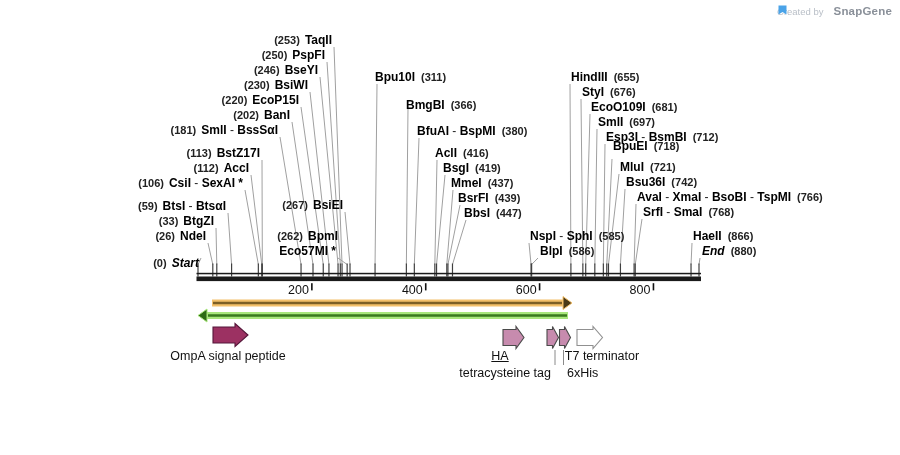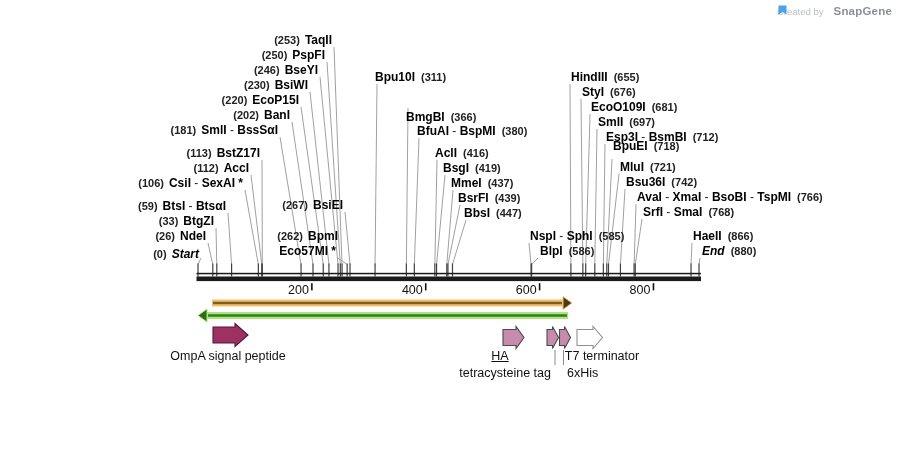--- a/index.html
+++ b/index.html
@@ -149,26 +149,26 @@
       <div class="enz" style="top: 79px; right: 592px; text-align: right;"><span class="pos" style="margin-right: 5px;">(230)</span><span><span class="nm">BsiWI</span></span></div>
       <div class="enz" style="top: 94px; right: 601px; text-align: left;"><span class="pos" style="margin-right: 5px;">(220)</span><span><span class="nm">EcoP15I</span></span></div>
       <div class="enz" style="top: 109px; right: 610px; "><span class="pos" style="margin-right: 5px;">(202)</span><span><span class="nm">BanI</span></span></div>
       <div class="enz" style="top: 124px; right: 622px; text-align: right;"><span class="pos" style="margin-right: 5px;">(181)</span><span><span class="nm">SmlI</span><span class="dash">&nbsp;-&nbsp;</span><span class="nm">BssSαI</span></span></div>
       <div class="enz" style="top: 147px; right: 640px; text-align: right;"><span class="pos" style="margin-right: 5px;">(113)</span><span><span class="nm">BstZ17I</span></span></div>
       <div class="enz" style="top: 162px; right: 651px; text-align: right;"><span class="pos" style="margin-right: 5px;">(112)</span><span><span class="nm">AccI</span></span></div>
       <div class="enz" style="top: 177px; right: 657px; text-align: right;"><span class="pos" style="margin-right: 5px;">(106)</span><span><span class="nm">CsiI</span><span class="dash">&nbsp;-&nbsp;</span><span class="nm">SexAI *</span></span></div>
       <div class="enz" style="top: 200px; right: 674px; text-align: center;"><span class="pos" style="margin-right: 5px;">(59)</span><span><span class="nm">BtsI</span><span class="dash">&nbsp;-&nbsp;</span><span class="nm">BtsαI</span></span></div>
       <div class="enz" style="top: 215px; right: 686px; text-align: right;"><span class="pos" style="margin-right: 5px;">(33)</span><span><span class="nm">BtgZI</span></span></div>
       <div class="enz" style="top: 230px; right: 694px; text-align: right;"><span class="pos" style="margin-right: 5px;">(26)</span><span><span class="nm">NdeI</span></span></div>
-      <div class="enz" style="top: 248px; right: 701px; text-align: right;"><span class="pos" style="margin-right: 5px;">(0)</span><span><span class="nm it">Start</span></span></div>
+      <div class="enz" style="top: 257px; right: 701px; text-align: right;"><span class="pos" style="margin-right: 5px;">(0)</span><span><span class="nm it">Start</span></span></div>
       <div class="enz" style="top: 199px; right: 557px; text-align: right;"><span class="pos" style="margin-right: 5px;">(267)</span><span><span class="nm">BsiEI</span></span></div>
       <div class="enz" style="top: 230px; right: 562px; text-align: right;"><span class="pos" style="margin-right: 5px;">(262)</span><span><span class="nm">BpmI</span></span></div>
       <div class="enz" style="top: 245px; right: 564px; text-align: right;"><span><span class="nm">Eco57MI *</span></span></div>
       <div class="enz" style="top: 71px; left: 375px;"><span><span class="nm">Bpu10I</span></span><span class="pos" style="margin-left: 6px;">(311)</span></div>
-      <div class="enz" style="top: 111px; left: 406px;"><span><span class="nm">BmgBI</span></span><span class="pos" style="margin-left: 6px;">(366)</span></div>
+      <div class="enz" style="top: 99px; left: 406px;"><span><span class="nm">BmgBI</span></span><span class="pos" style="margin-left: 6px;">(366)</span></div>
       <div class="enz" style="top: 125px; left: 417px;"><span><span class="nm">BfuAI</span><span class="dash">&nbsp;-&nbsp;</span><span class="nm">BspMI</span></span><span class="pos" style="margin-left: 6px;">(380)</span></div>
       <div class="enz" style="top: 147px; left: 435px;"><span><span class="nm">AclI</span></span><span class="pos" style="margin-left: 6px;">(416)</span></div>
       <div class="enz" style="top: 162px; left: 443px;"><span><span class="nm">BsgI</span></span><span class="pos" style="margin-left: 6px;">(419)</span></div>
       <div class="enz" style="top: 177px; left: 451px;"><span><span class="nm">MmeI</span></span><span class="pos" style="margin-left: 6px;">(437)</span></div>
       <div class="enz" style="top: 192px; left: 458px;"><span><span class="nm">BsrFI</span></span><span class="pos" style="margin-left: 6px;">(439)</span></div>
       <div class="enz" style="top: 207px; left: 464px;"><span><span class="nm">BbsI</span></span><span class="pos" style="margin-left: 6px;">(447)</span></div>
       <div class="enz" style="top: 71px; left: 571px;"><span><span class="nm">HindIII</span></span><span class="pos" style="margin-left: 6px;">(655)</span></div>
       <div class="enz" style="top: 86px; left: 582px;"><span><span class="nm">StyI</span></span><span class="pos" style="margin-left: 6px;">(676)</span></div>
       <div class="enz" style="top: 101px; left: 591px;"><span><span class="nm">EcoO109I</span></span><span class="pos" style="margin-left: 6px;">(681)</span></div>
       <div class="enz" style="top: 116px; left: 598px;"><span><span class="nm">SmlI</span></span><span class="pos" style="margin-left: 6px;">(697)</span></div>

